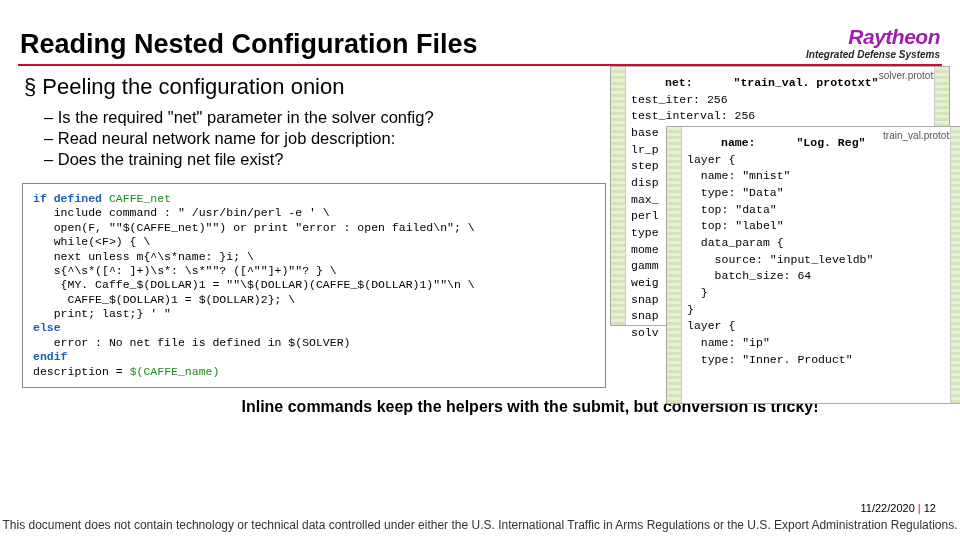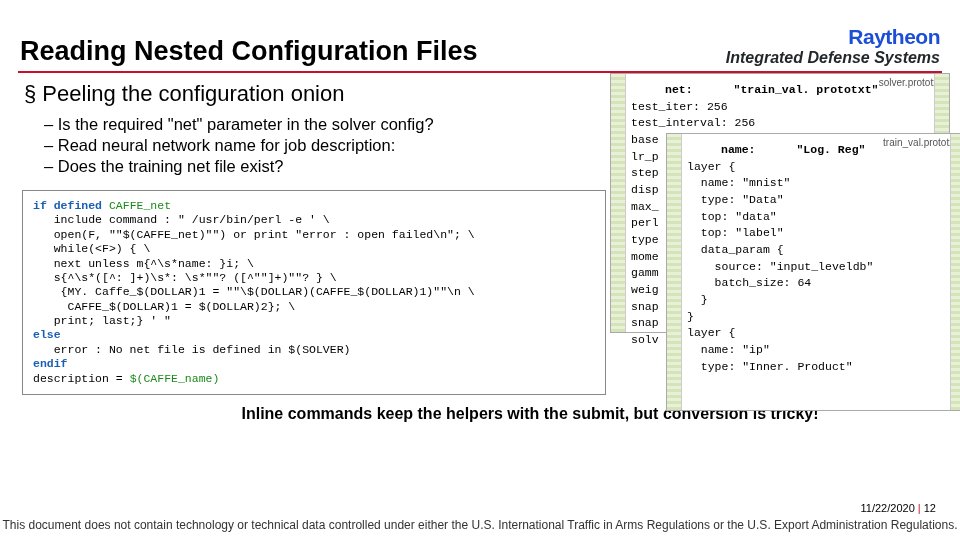--- a/index.html
+++ b/index.html
@@ -1,21 +1,21 @@
 <!DOCTYPE html>
 <html><head>
 <meta charset="utf-8">
 <style>
   * { margin: 0; padding: 0; box-sizing: border-box; }
   body { width: 960px; height: 540px; font-family: Arial, sans-serif; background: #fff; position: relative; overflow: hidden; }
   .header { display: flex; justify-content: space-between; align-items: flex-end; padding: 25px 20px 4px 20px; border-radius: 22px; }
   .title { font-size: 27px; font-weight: bold; color: #000; }
   .logo-block { text-align: right; }
-  .logo-main { font-size: 21px; font-weight: bold; color: #1d4ed8; letter-spacing: -0.5px; }
-  .logo-sub { font-size: 16px; color: #22272a; font-weight: bold; font-style: italic; }
+  .logo-main { font-size: 21px; font-weight: bold; color: #a21caf; font-style: italic; letter-spacing: -0.5px; }
+  .logo-sub { font-size: 10px; color: #22272a; font-weight: bold; font-style: italic; }
   .divider { height: 2px; background: #c8102e; margin: 0 18px 0 18px; }
   .content { padding: 8px 18px 0 18px; position: relative; }
   .sub-title { font-size: 22px; color: #000; padding-left: 6px; }
   .sub-title::before { content: "§ "; }
   .bullets { padding: 6px 0 6px 26px; font-size: 16.5px; color: #000; }
   .bullets li { list-style: none; margin: 2px 0; }
   .bullets li::before { content: "– "; }
   .code-block { border: 1px solid #888; padding: 8px 10px; font-family: "Courier New", monospace; font-size: 11.5px; line-height: 1.25; white-space: pre; width: 584px; margin-left: 4px; margin-top: 6px; color: #000; background: #fff; }
   .file-card { position: absolute; background: #fff; border: 1px solid #aaa; font-family: "Courier New", monospace; font-size: 11.5px; line-height: 1.45; color: #000; }
   .file-card .label { position: absolute; top: 2px; right: 8px; font-family: Arial, sans-serif; font-size: 10px; color: #555; }

